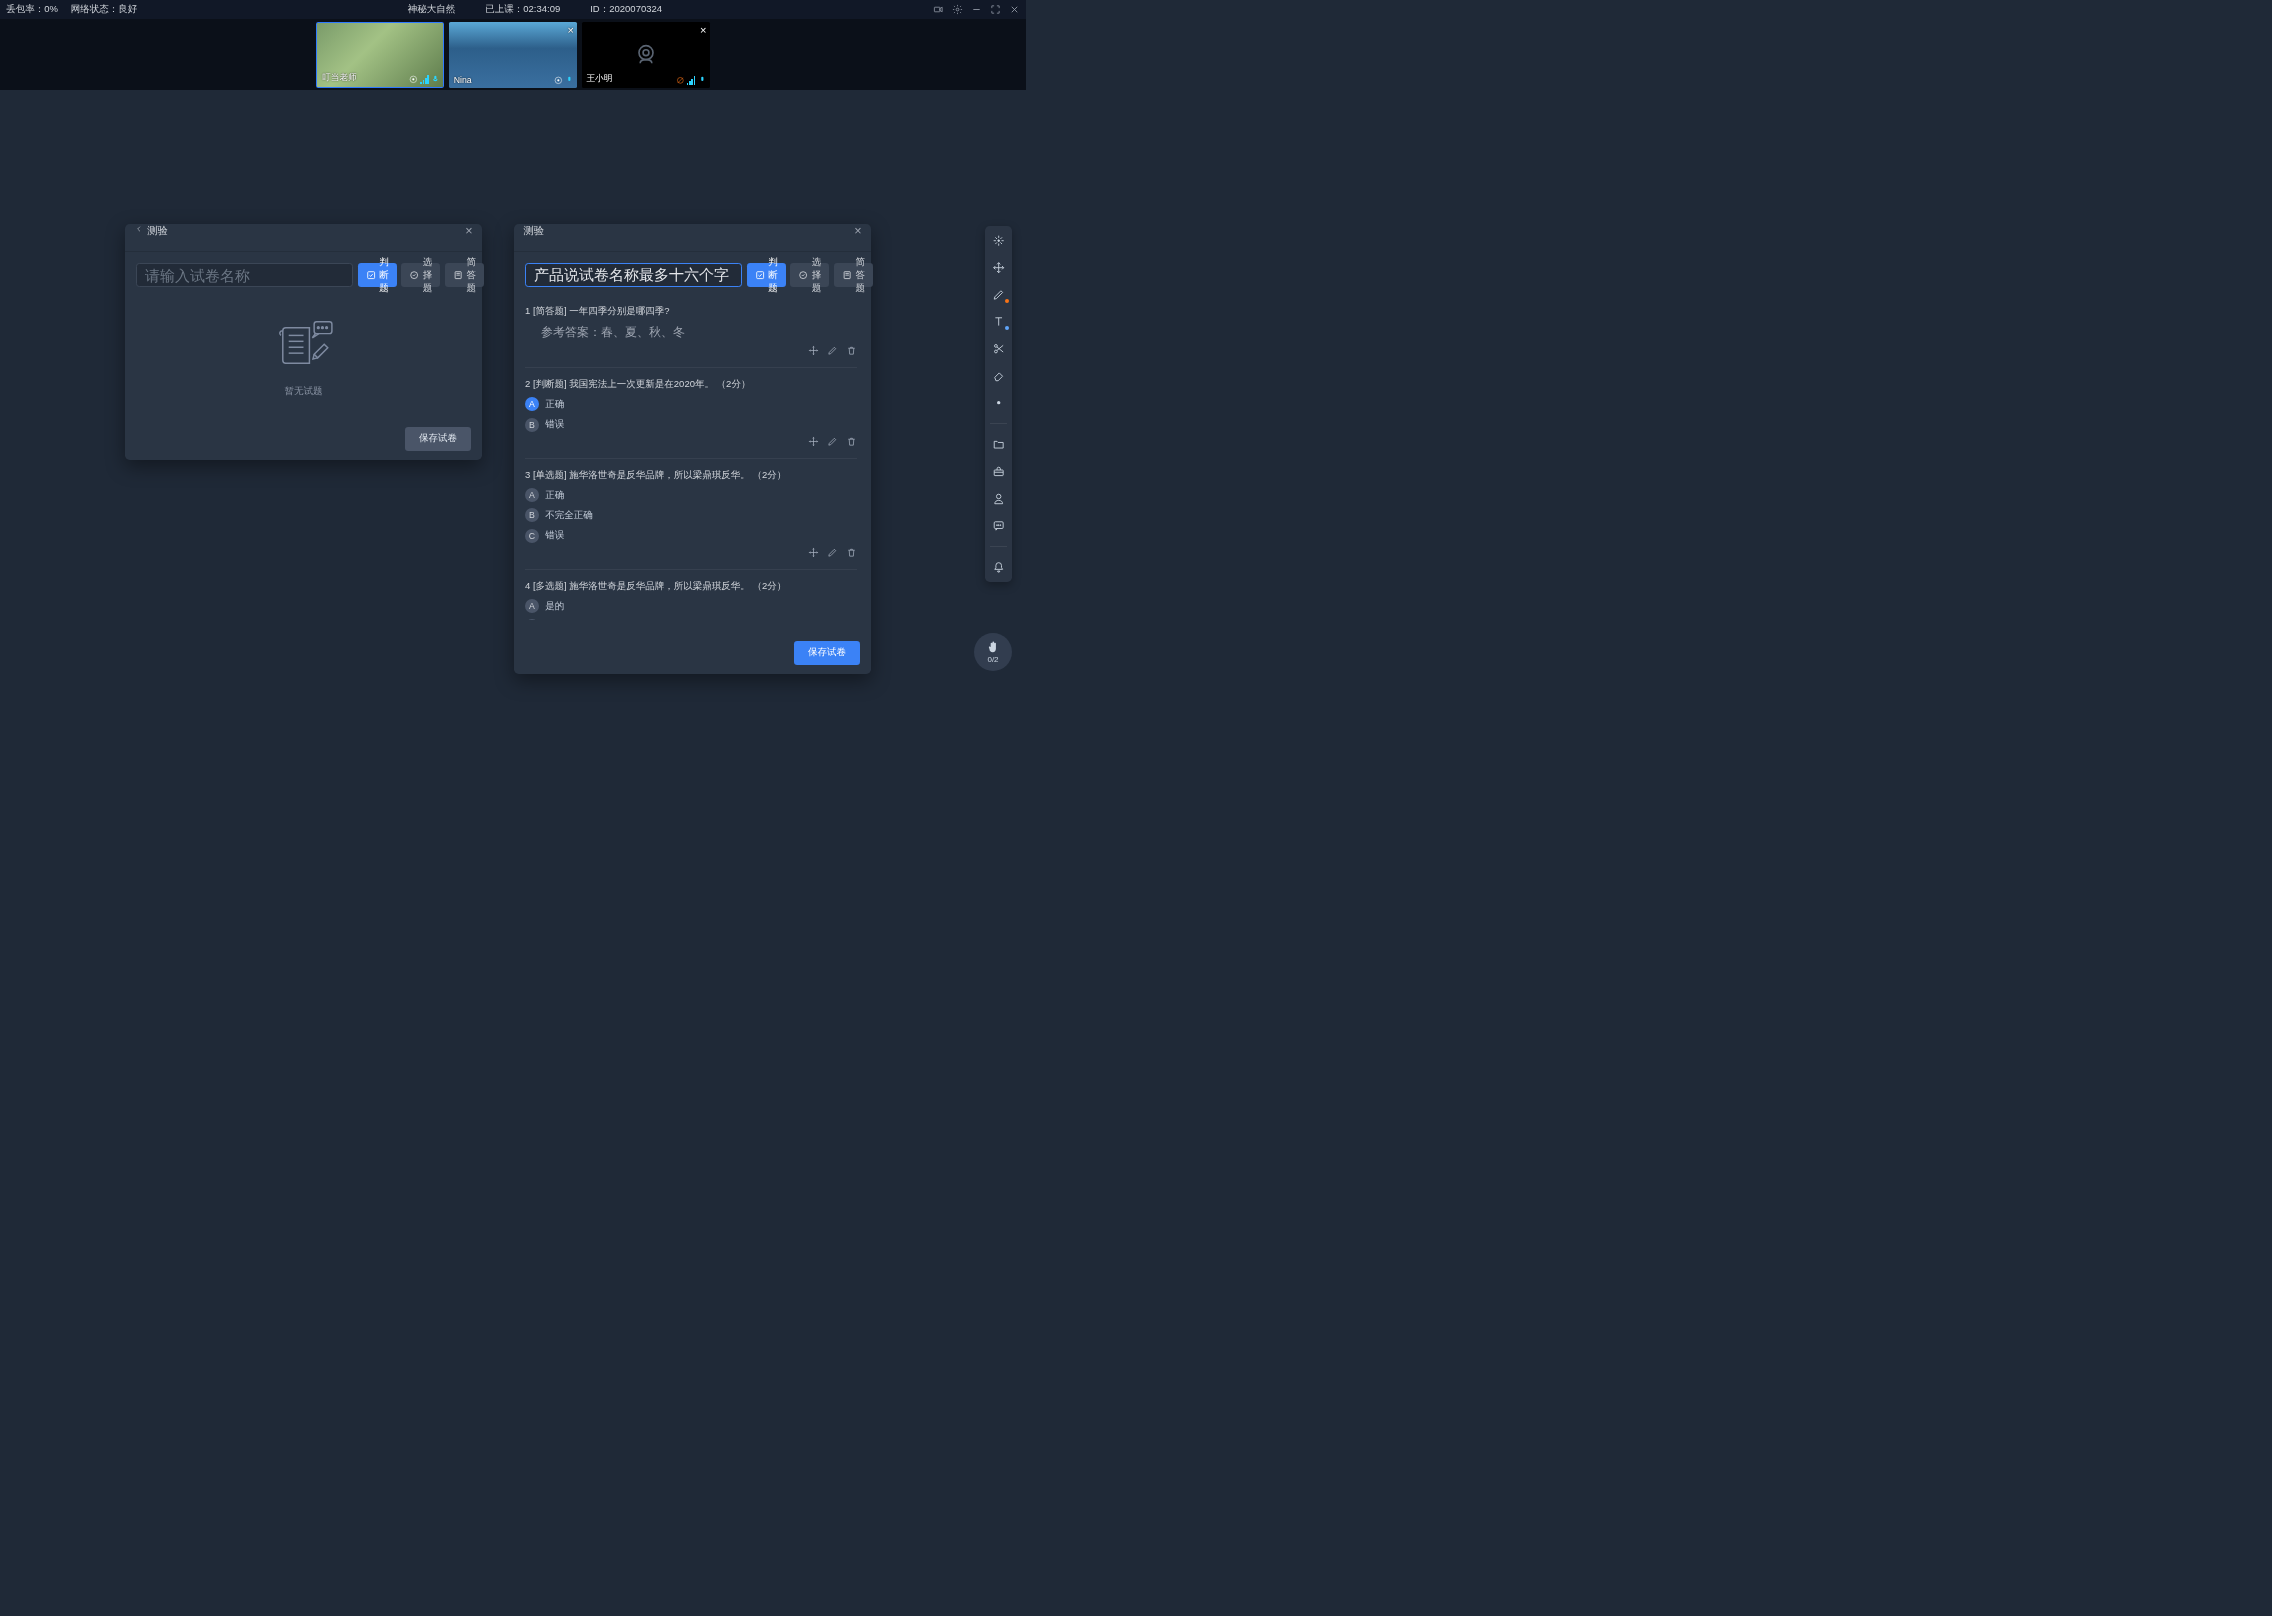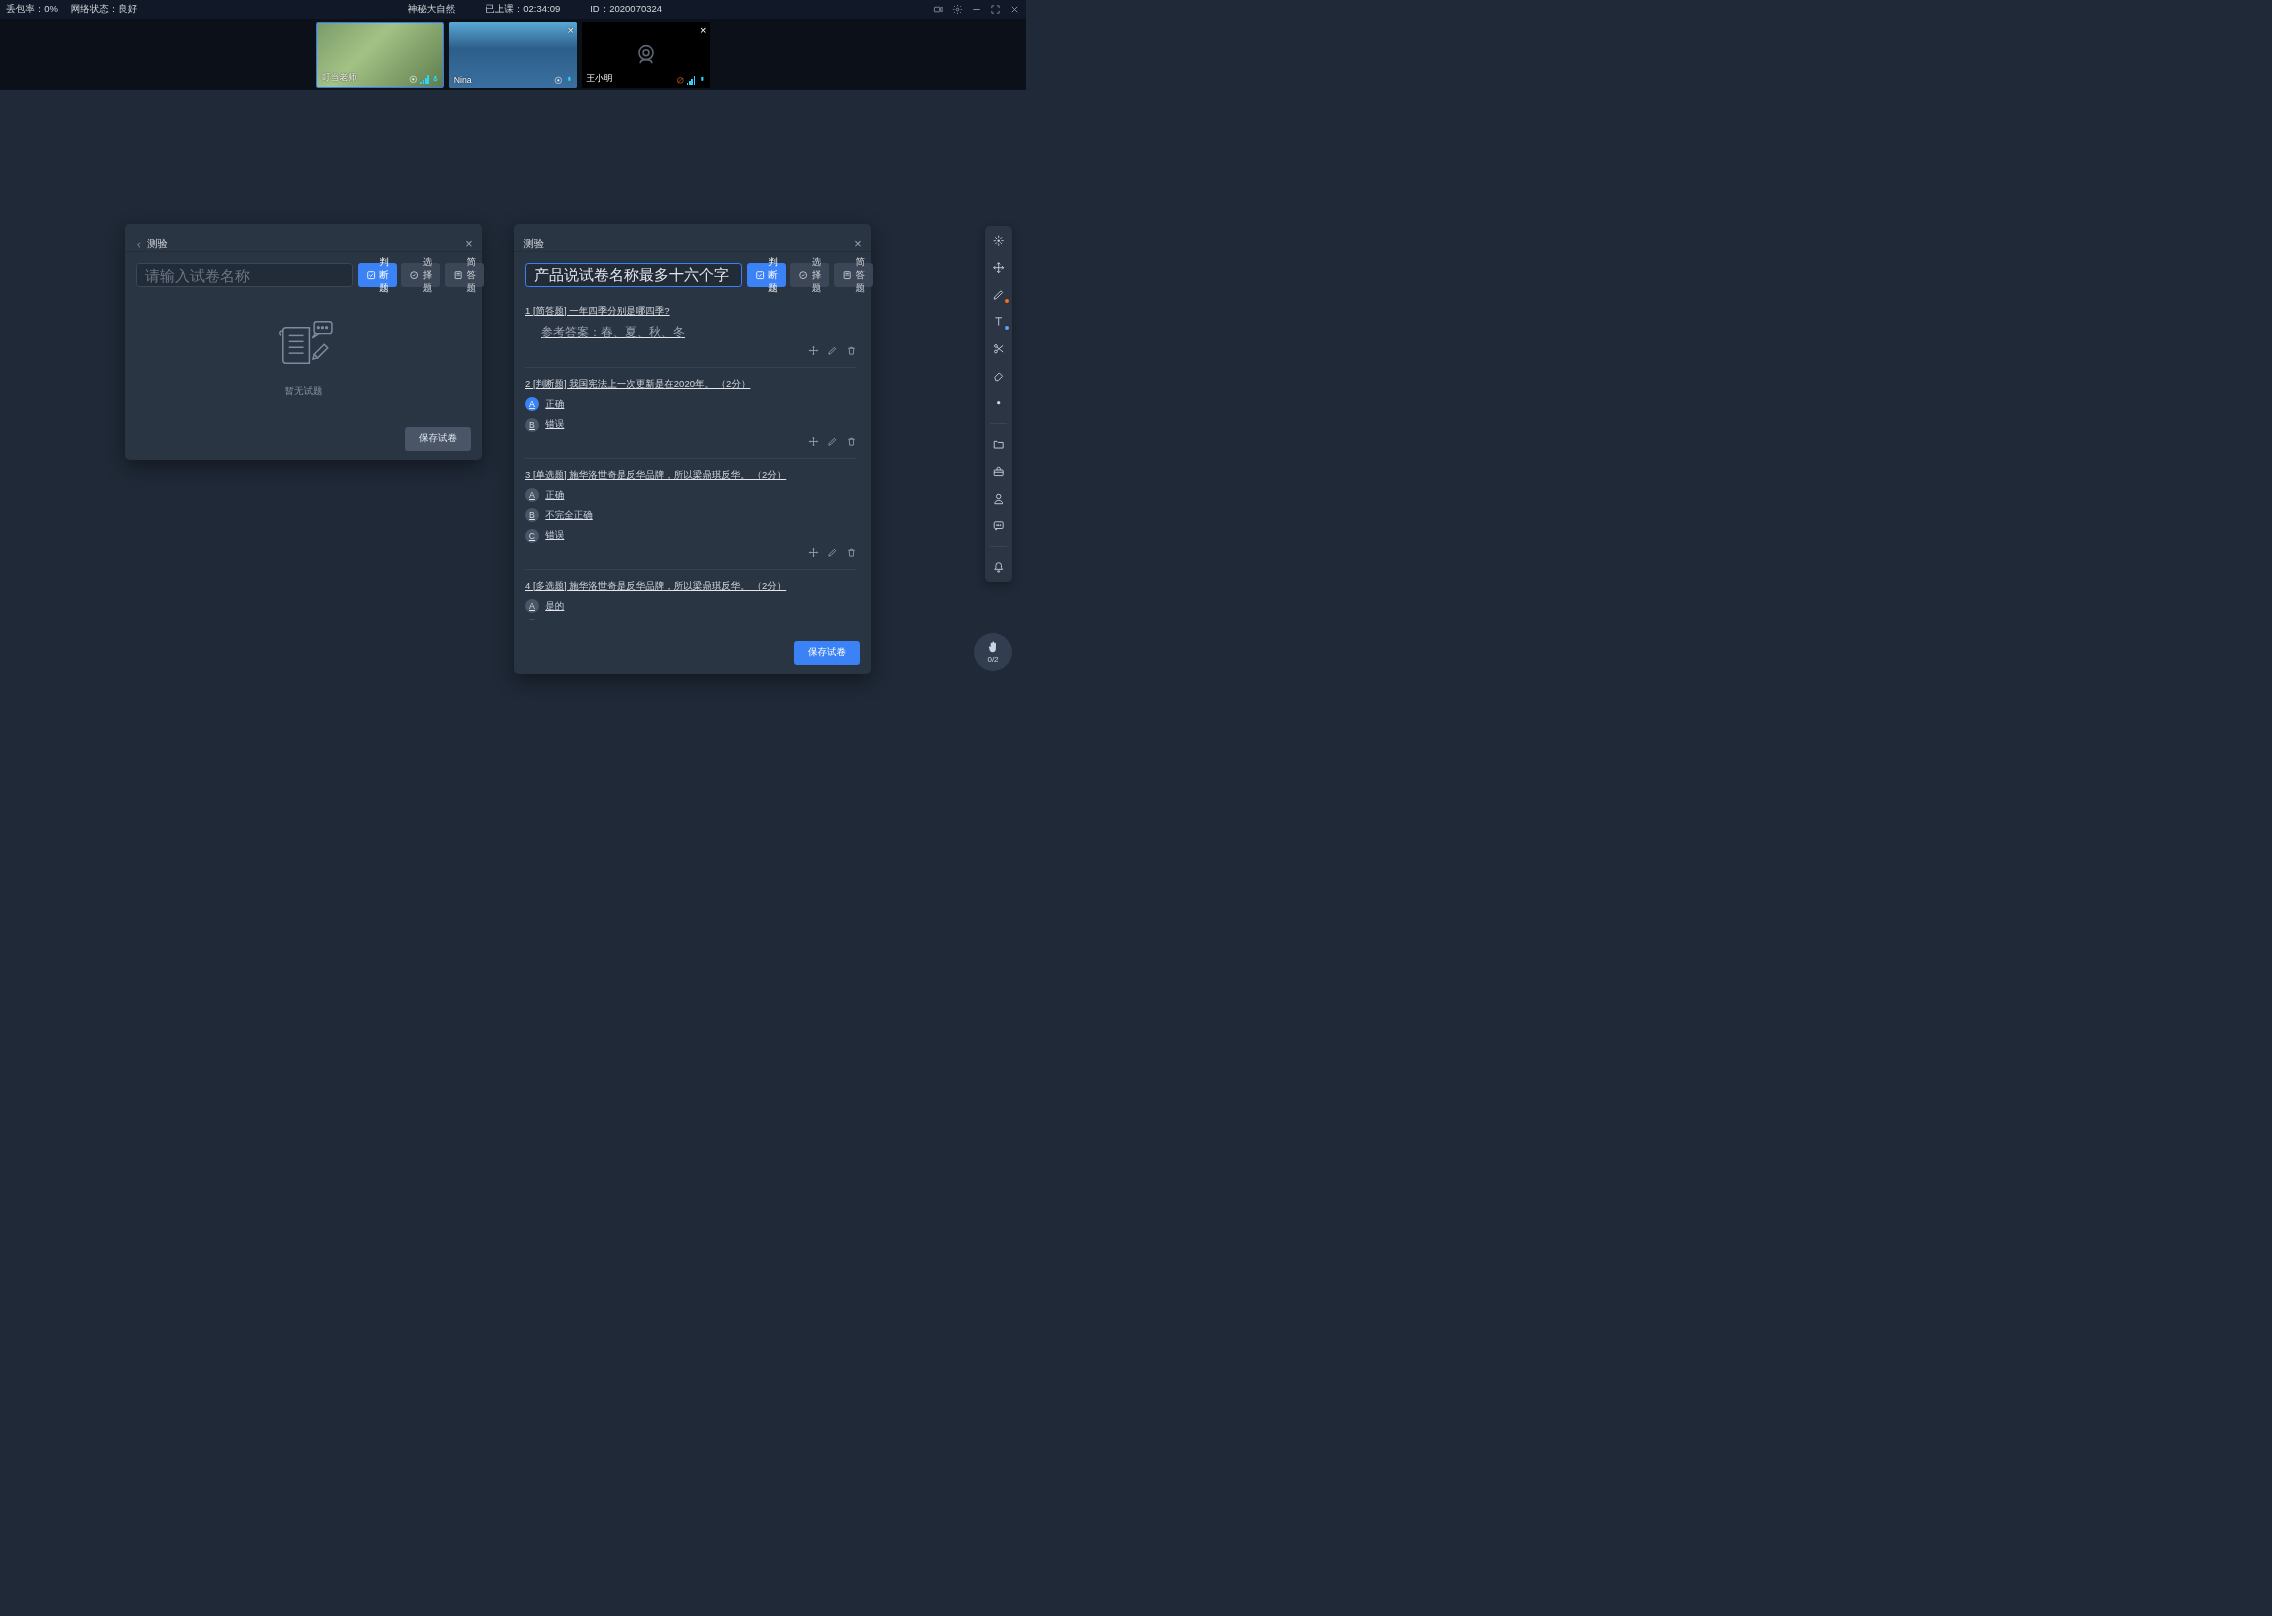--- a/index.html
+++ b/index.html
@@ -28,21 +28,21 @@
 .sig-bars span { width: 1.6px; background: #2bd4ff; }
 .mic-ico { width:8.7px; height:8.7px; }
 
 
 .workspace { position: relative; width: 100%; height: calc(729px - 19px - 71px); }
 
 .panel { position: absolute; background: #2a3544; border-radius: 4.7px; box-shadow: 0 6.3px 19px rgba(0,0,0,0.4); }
 .panel-left { left: 125px; top: 134px; width: 357px; }
 .panel-right { left: 514px; top: 134px; width: 357px; }
 
-.panel-header { height: 28px; display: flex; align-items: flex-end; padding: 0 9.5px; font-size: 10.3px; color: #d1d5db; border-bottom: 0.8px solid rgba(0,0,0,0.12); }
+.panel-header { height: 28px; display: flex; align-items: flex-start; padding: 0 9.5px; font-size: 10.3px; color: #d1d5db; border-bottom: 0.8px solid rgba(0,0,0,0.12); }
 .panel-header .back { margin-right: 4.7px; cursor: pointer; }
 .panel-header .close { margin-left: auto; cursor: pointer; font-size: 12.6px; color: #9ca3af; }
 
 .panel-body { padding: 11px; }
 
 .controls-row { display: flex; gap: 4.7px; }
 
 .name-input { flex: 1; height: 24px; background: #222b38; border: 0.8px solid #3b4656; border-radius: 3.2px; padding: 0 8px; font-size: 15px; color: #e5e7eb; }
 .name-input::placeholder { color: #6b7684; }
 .name-input.filled { border-color: #3b82f6; }
@@ -53,21 +53,21 @@
 
 .empty-state { text-align: center; padding: 24px 0 8px; color: #8b95a5; font-size: 9.5px; }
 .empty-illus { width: 71px; height: 63px; margin: 0 auto 11px; display:flex; align-items:center; justify-content:center; }
 
 .panel-footer { padding: 9.5px 11px; display: flex; justify-content: flex-end; }
 .save-btn { height: 24px; padding: 0 14px; border-radius: 3.2px; font-size: 9.5px; border: none; cursor: pointer; }
 .save-btn.ghost { background: #4a5568; color: #e2e8f0; }
 .save-btn.primary { background: #3b82f6; color: #fff; }
 
 
-.qlist { margin-top: 8px; max-height: 325px; overflow-y: auto; padding-right: 3.2px; text-decoration: underline; }
+.qlist { margin-top: 8px; max-height: 325px; overflow-y: auto; padding-right: 3.2px; }
 .qlist::-webkit-scrollbar { width: 4px; }
 .qlist::-webkit-scrollbar-thumb { background: #4a5568; border-radius: 2.4px; }
 
 .q-item { padding: 9.5px 0 11px; border-bottom: 0.8px solid rgba(255,255,255,0.06); font-size: 9.5px; }
 .q-title { color: #d1d5db; margin-bottom: 6.3px; }
 .q-ans { color: #9ca3af; font-size: 12px; margin-left: 16px; }
 .q-opt { display: flex; align-items: center; gap: 6.3px; margin-top: 6.3px; color: #c3ccd9; font-size: 9.5px;}
 .opt-badge { width: 14px; height: 14px; border-radius: 50%; background: #4a5568; color: #d1d5db; font-size: 8.7px; display: inline-flex; align-items: center; justify-content: center; }
 .opt-badge.correct { background: #3b82f6; color: #fff; }
 .q-actions { display: flex; gap: 8px; justify-content: flex-end; margin-top: 4.7px; }

